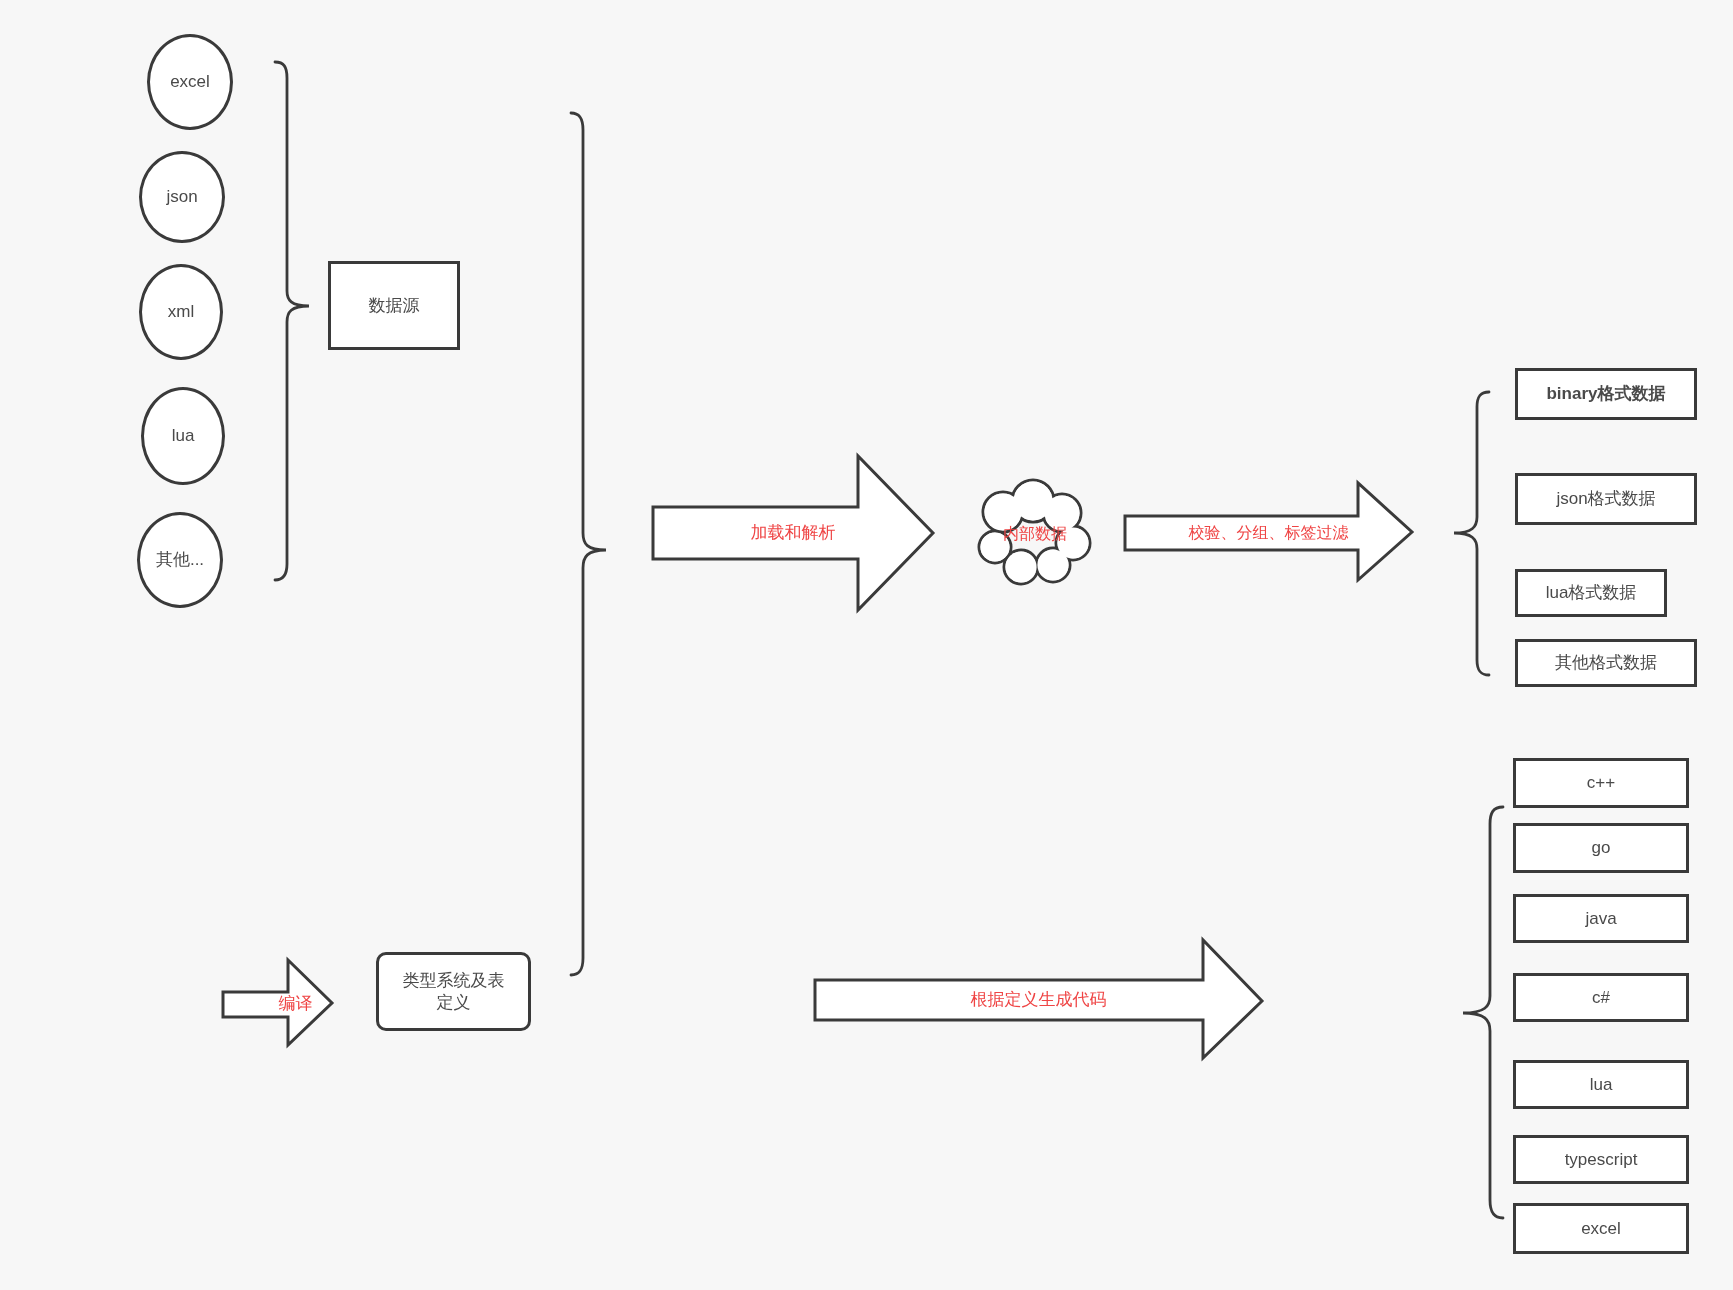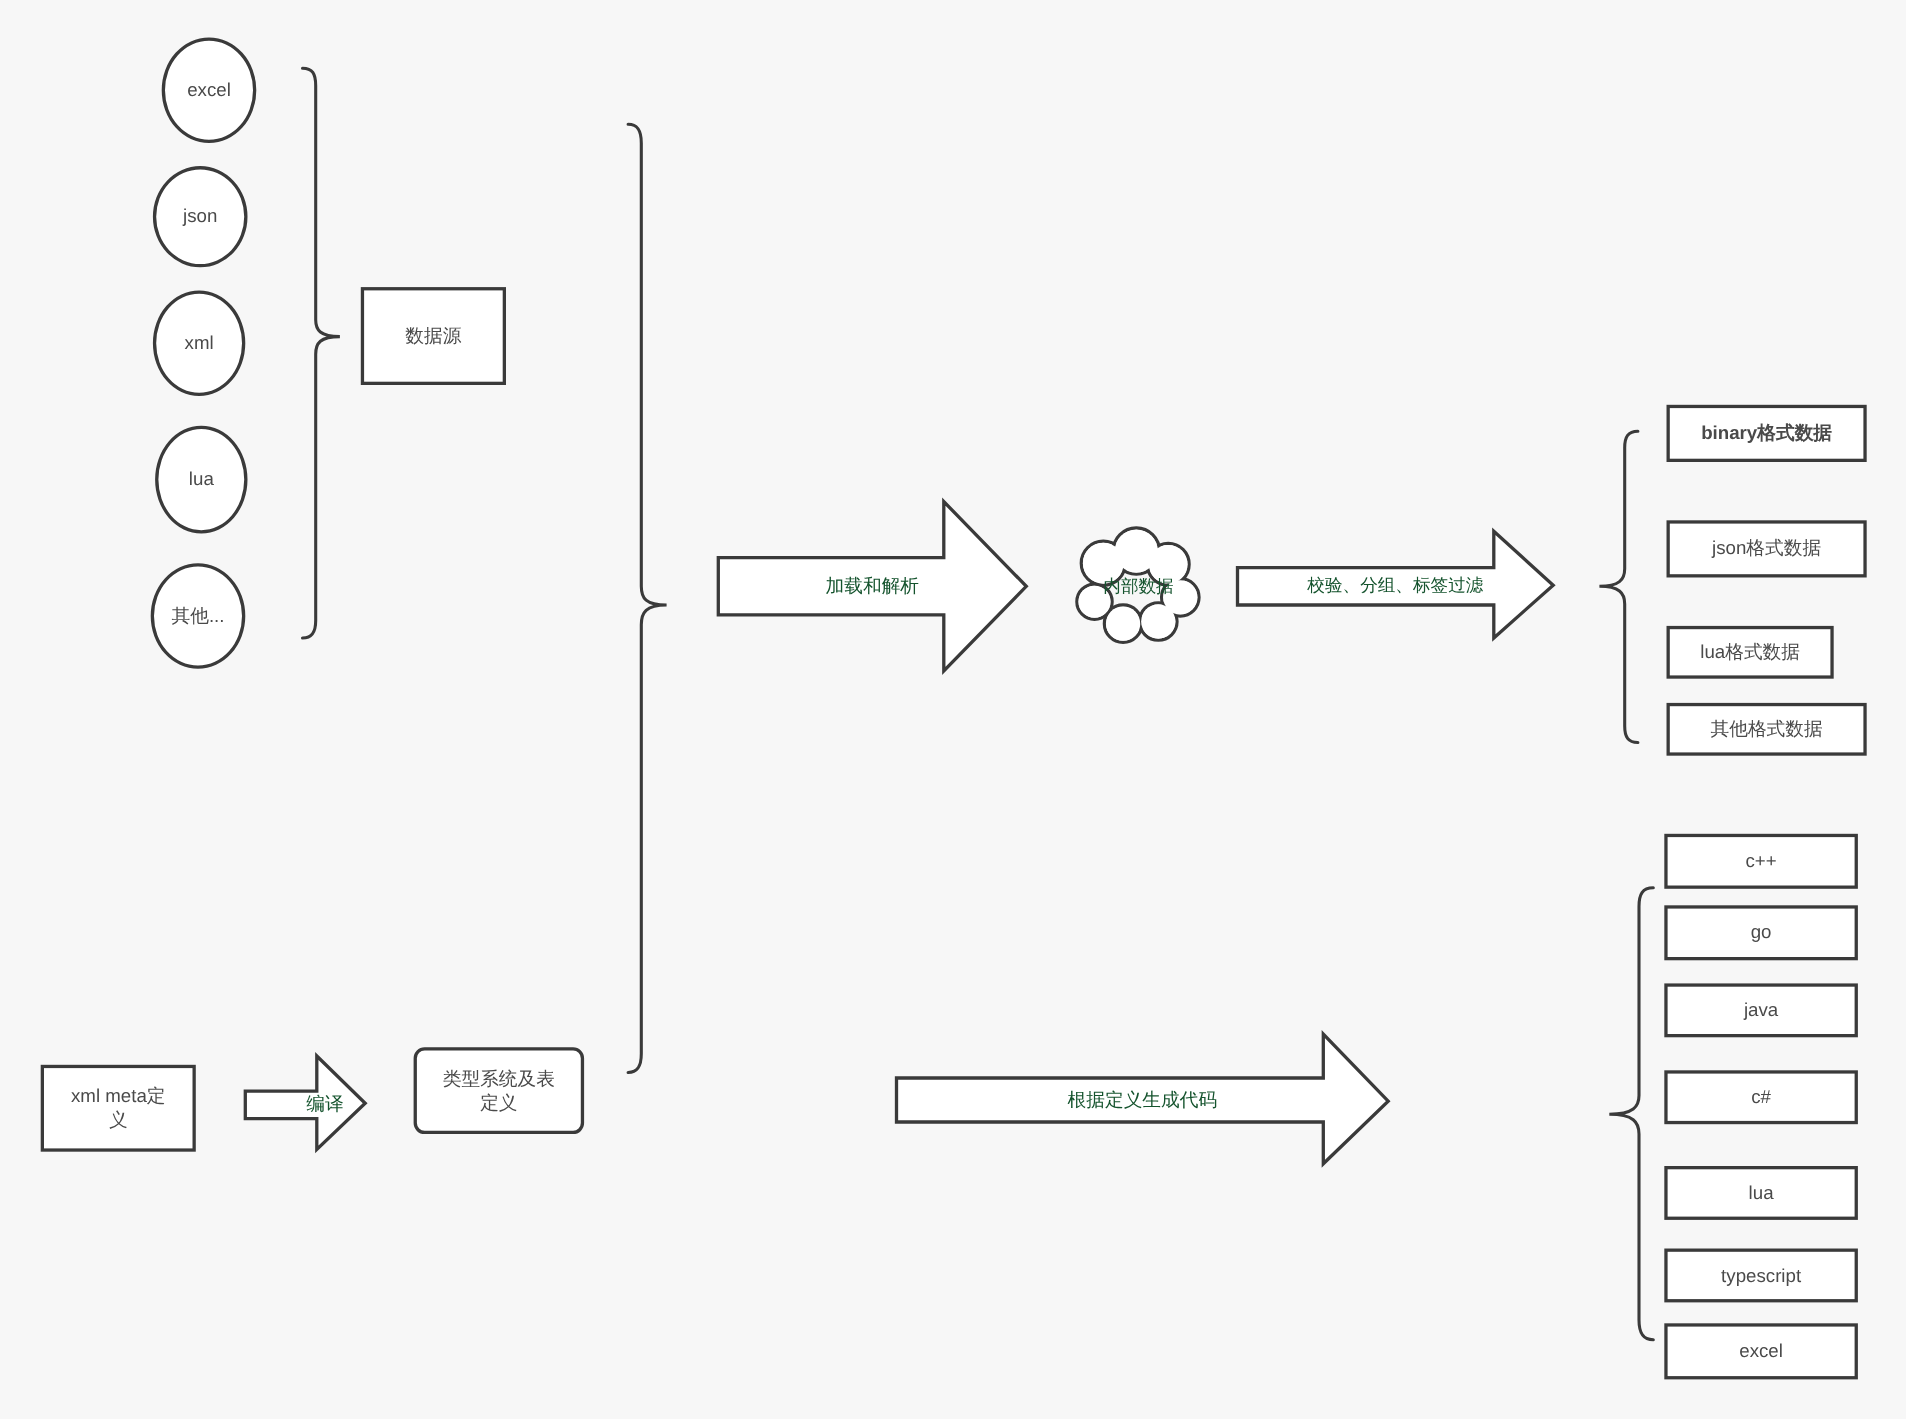--- a/index.html
+++ b/index.html
@@ -10,21 +10,21 @@
   .layer{position:absolute;left:0;top:0;width:1733px;height:1290px;}
   .node{
     position:absolute;box-sizing:border-box;background:#ffffff;border:3px solid #3a3a3a;
     display:flex;align-items:center;justify-content:center;text-align:center;
     font-size:17px;line-height:1.25;color:#4a4a4a;
   }
   .ellipse{border-radius:50%;border-width:3px;}
   .rounded{border-radius:10px;}
   .box-label{white-space:pre-line;}
   .float-label{
-    position:absolute;text-align:center;font-size:17px;color:#14532d;line-height:1.2;
+    position:absolute;text-align:center;font-size:17px;color:#ef4444;line-height:1.2;
     white-space:nowrap;
   }
   svg{display:block;}
   .brace{fill:none;stroke:#3a3a3a;stroke-width:2.8;stroke-linecap:round;}
   .blockarrow{fill:#ffffff;stroke:#3a3a3a;stroke-width:3;stroke-linejoin:miter;}
   .cloudstroke{fill:none;stroke:#3a3a3a;stroke-width:3;}
   .cloudfill{fill:#ffffff;stroke:none;}
 </style>
 </head>
 <body>
@@ -99,24 +99,20 @@
   <div class="node" style="left:1515px;top:473px;width:182px;height:52px;">
     <span>json格式数据</span>
   </div>
   <div class="node" style="left:1515px;top:569px;width:152px;height:48px;">
     <span>lua格式数据</span>
   </div>
   <div class="node" style="left:1515px;top:639px;width:182px;height:48px;">
     <span>其他格式数据</span>
   </div>
 
-  <div class="node" style="left:37px;top:968px;width:141px;height:79px;">
-    <span class="box-label">xml meta定
-义</span>
-  </div>
 
   <div class="node rounded" style="left:376px;top:952px;width:155px;height:79px;">
     <span class="box-label">类型系统及表
 定义</span>
   </div>
 
   <div class="node" style="left:1513px;top:758px;width:176px;height:50px;">
     <span>c++</span>
   </div>
   <div class="node" style="left:1513px;top:823px;width:176px;height:50px;">

